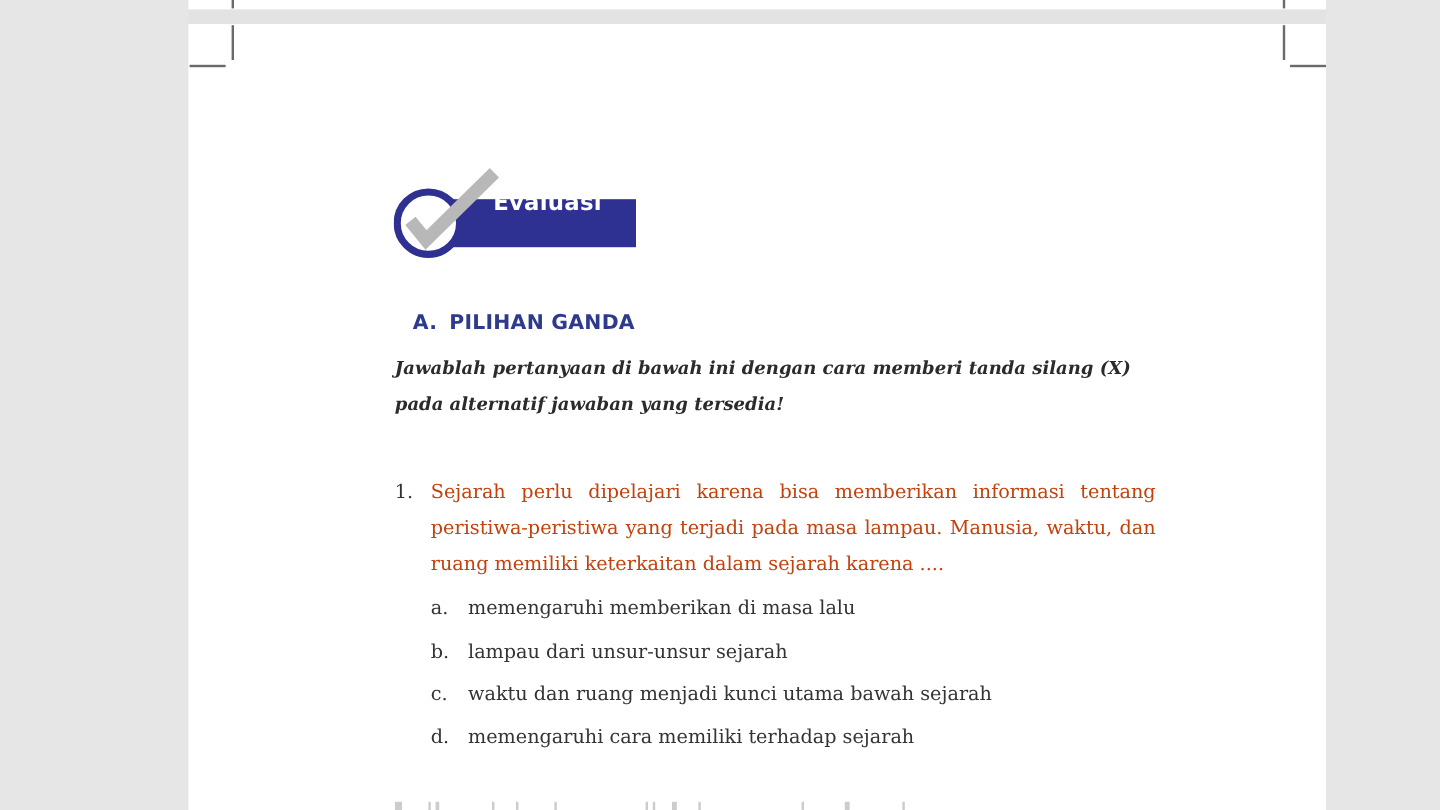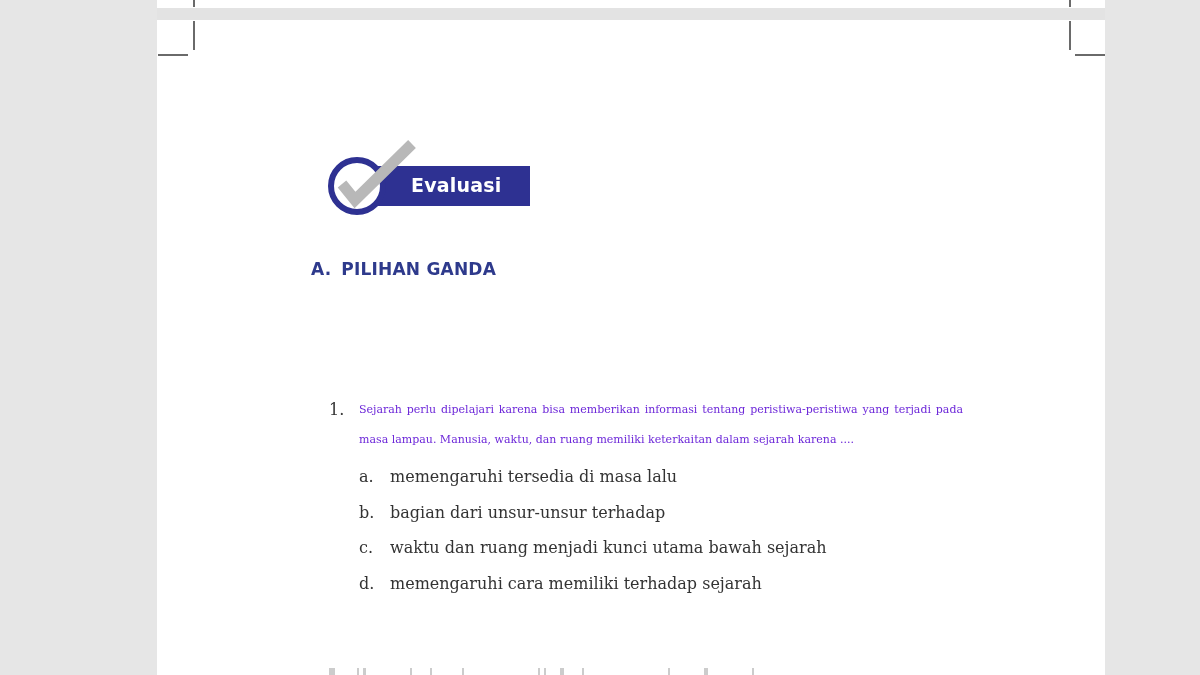--- a/index.html
+++ b/index.html
@@ -51,36 +51,36 @@
     position: absolute;
     left: 48px;
     top: 26px;
     width: 154px;
     height: 40px;
     background: #2e3192;
   }
   .badge-label {
     position: absolute;
     left: 83px;
-    top: 34px;
+    top: 18px;
     color: #ffffff;
     font-family: "DejaVu Sans", sans-serif;
     font-weight: bold;
     font-size: 19px;
     letter-spacing: 0.2px;
   }
   .badge-svg {
     position: absolute;
     left: 0;
     top: 0;
   }
 
   .section-heading {
     position: absolute;
-    left: 311px;
+    left: 344px;
     top: 259px;
     font-family: "DejaVu Sans", sans-serif;
     font-weight: bold;
     font-size: 17px;
     color: #2e3a8c;
     letter-spacing: 0.2px;
   }
   .section-heading .num { margin-right: 10px; }
 
   .instructions {
@@ -105,23 +105,23 @@
   .q-num {
     position: absolute;
     left: 0;
     top: 0;
     font-size: 16px;
     line-height: 30px;
     color: #333;
   }
   .q-text {
     margin-left: 30px;
-    font-size: 11px;
+    font-size: 16px;
     line-height: 30px;
-    color: #6d28d9;
+    color: #c2410c;
     text-align: justify;
     text-align-last: left;
   }
   .options {
     list-style: none;
     margin: 4px 0 0 30px;
     padding: 0;
   }
   .option {
     display: flex;
@@ -172,32 +172,33 @@
       <circle cx="29" cy="46" r="26" fill="#ffffff" stroke="#2e3192" stroke-width="6"></circle>
       <polyline points="14,44 27,60 84,4" fill="none" stroke="#b8b8b8" stroke-width="11" stroke-linecap="butt" stroke-linejoin="miter"></polyline>
     </svg>
     <span class="badge-label">Evaluasi</span>
   </div>
 
   <div class="section-heading">
     <span class="num">A.</span><span>PILIHAN GANDA</span>
   </div>
 
+  <div class="instructions">Jawablah pertanyaan di bawah ini dengan cara memberi tanda silang (X) pada alternatif jawaban yang tersedia!</div>
 
   <div class="question">
     <span class="q-num">1.</span>
     <div class="q-text">Sejarah perlu dipelajari karena bisa memberikan informasi tentang peristiwa-peristiwa yang terjadi pada masa lampau. Manusia, waktu, dan  ruang memiliki keterkaitan dalam sejarah karena ....</div>
     <ul class="options">
       <li class="option">
         <span class="option-letter">a.</span>
-        <span>memengaruhi tersedia di masa lalu</span>
+        <span>memengaruhi memberikan di masa lalu</span>
       </li>
       <li class="option">
         <span class="option-letter">b.</span>
-        <span>bagian dari  unsur-unsur terhadap</span>
+        <span>lampau dari  unsur-unsur sejarah</span>
       </li>
       <li class="option">
         <span class="option-letter">c.</span>
         <span>waktu dan ruang menjadi kunci utama bawah sejarah</span>
       </li>
       <li class="option">
         <span class="option-letter">d.</span>
         <span>memengaruhi cara memiliki terhadap sejarah</span>
       </li>
     </ul>

